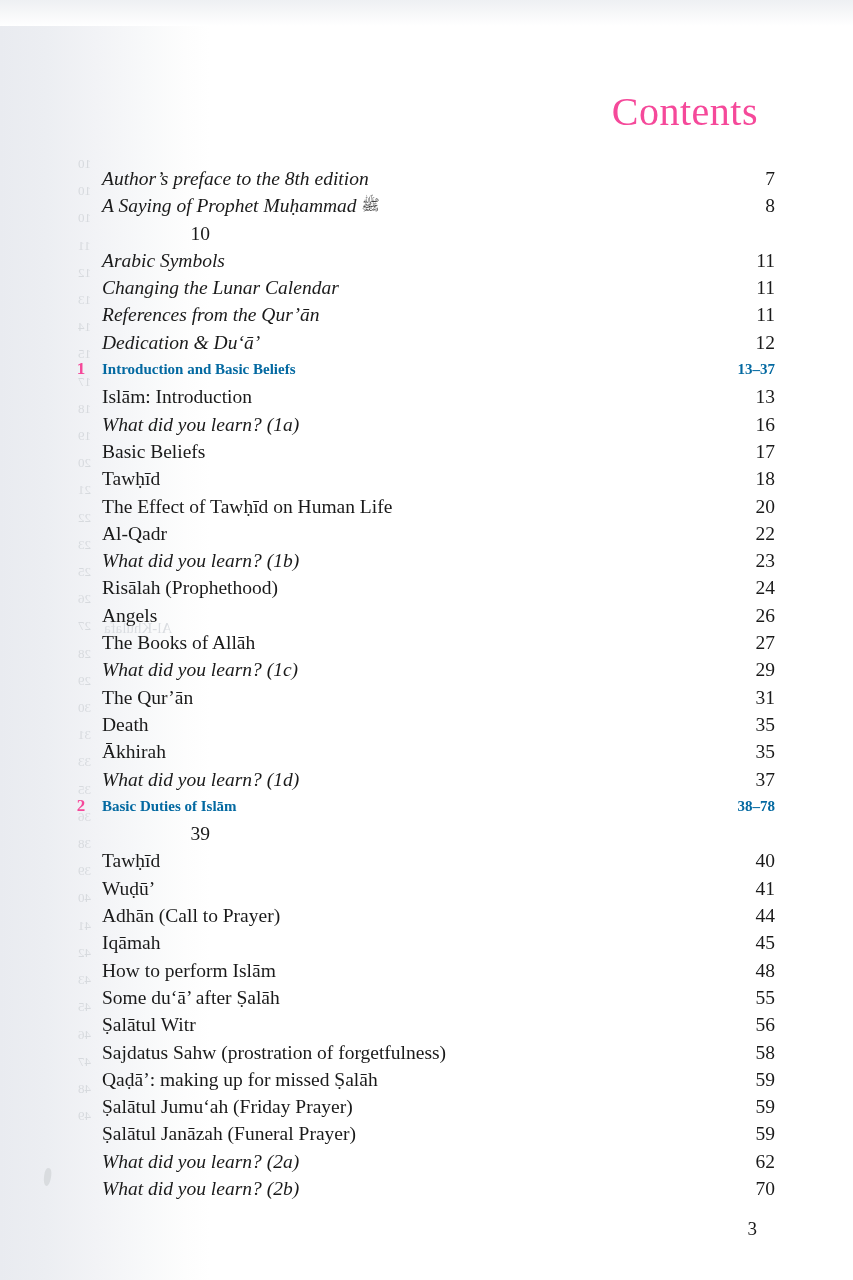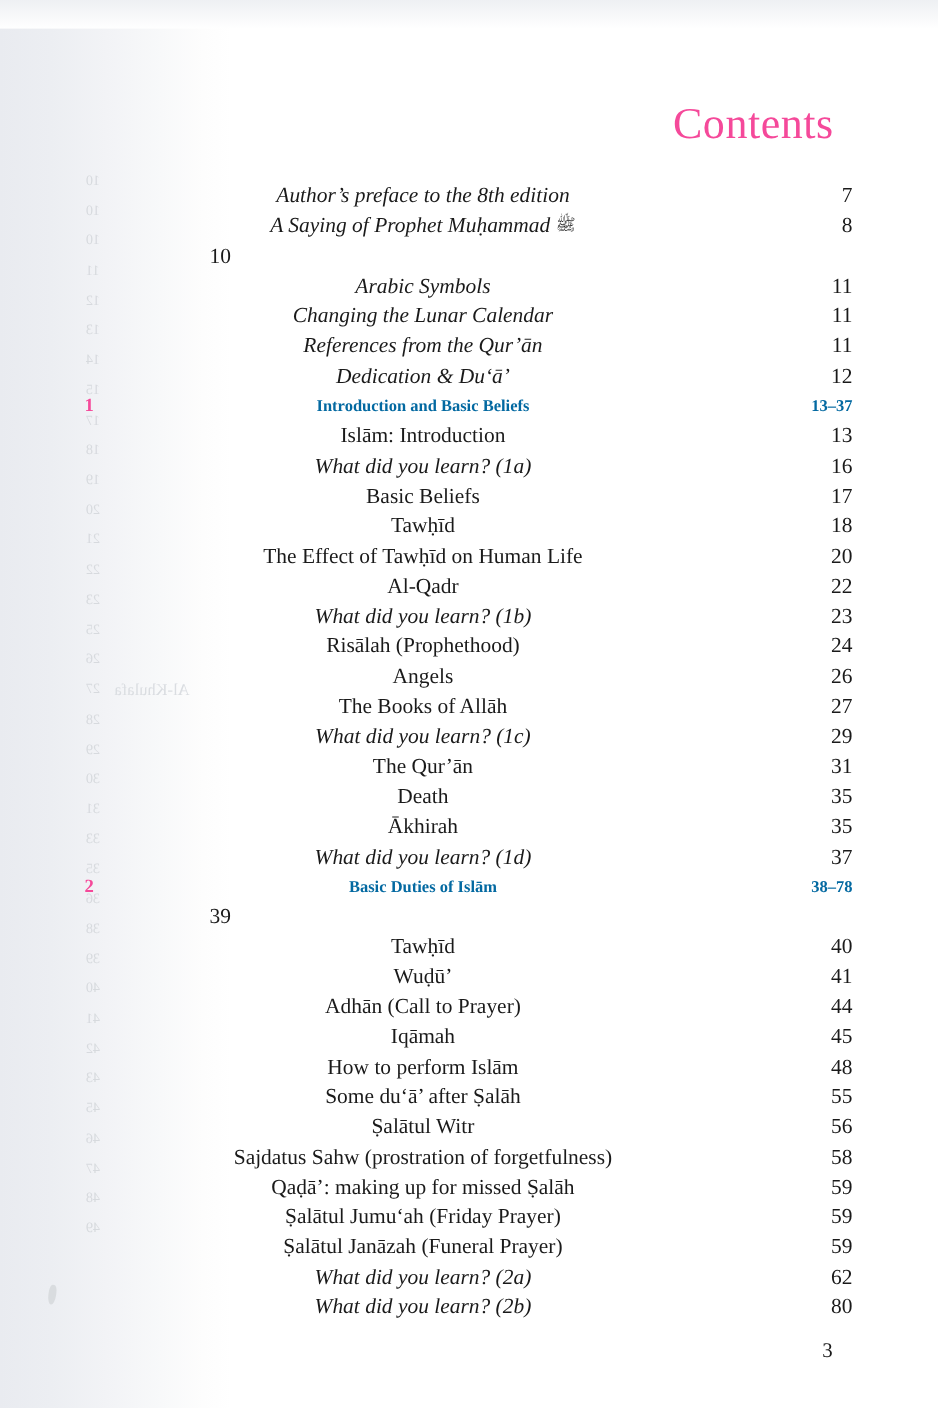--- a/index.html
+++ b/index.html
@@ -111,21 +111,21 @@
     width: 42px;
     flex: 0 0 42px;
     text-align: center;
     font-size: 17px;
     color: #f5499a;
     font-weight: bold;
   }
 
   .entry-title {
     flex: 1 1 auto;
-    text-align: center;
+    text-align: left;
     padding-right: 0;
     font-size: 19.5px;
     color: #1a1a1a;
     white-space: nowrap;
     overflow: visible;
   }
 
   .page-num {
     width: 108px;
     flex: 0 0 108px;
@@ -355,19 +355,19 @@
         <div class="page-num">59</div>
       </div>
       <div class="toc-row italic">
         <div class="chapter-num"></div>
         <div class="entry-title">What did you learn? (2a)</div>
         <div class="page-num">62</div>
       </div>
       <div class="toc-row italic">
         <div class="chapter-num"></div>
         <div class="entry-title">What did you learn? (2b)</div>
-        <div class="page-num">80</div>
+        <div class="page-num">70</div>
       </div>
     </div>
 
   <div class="folio">3</div>
 
 </div>
 
 </body></html>

